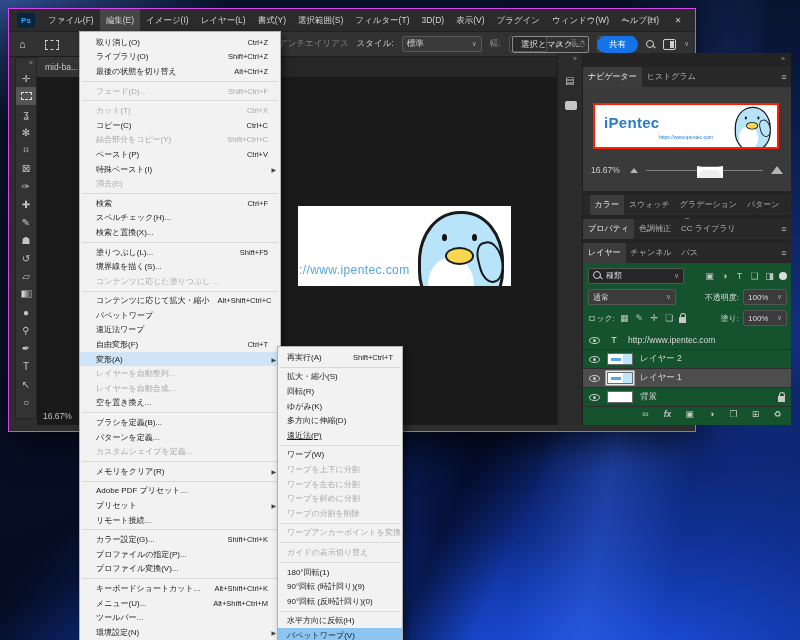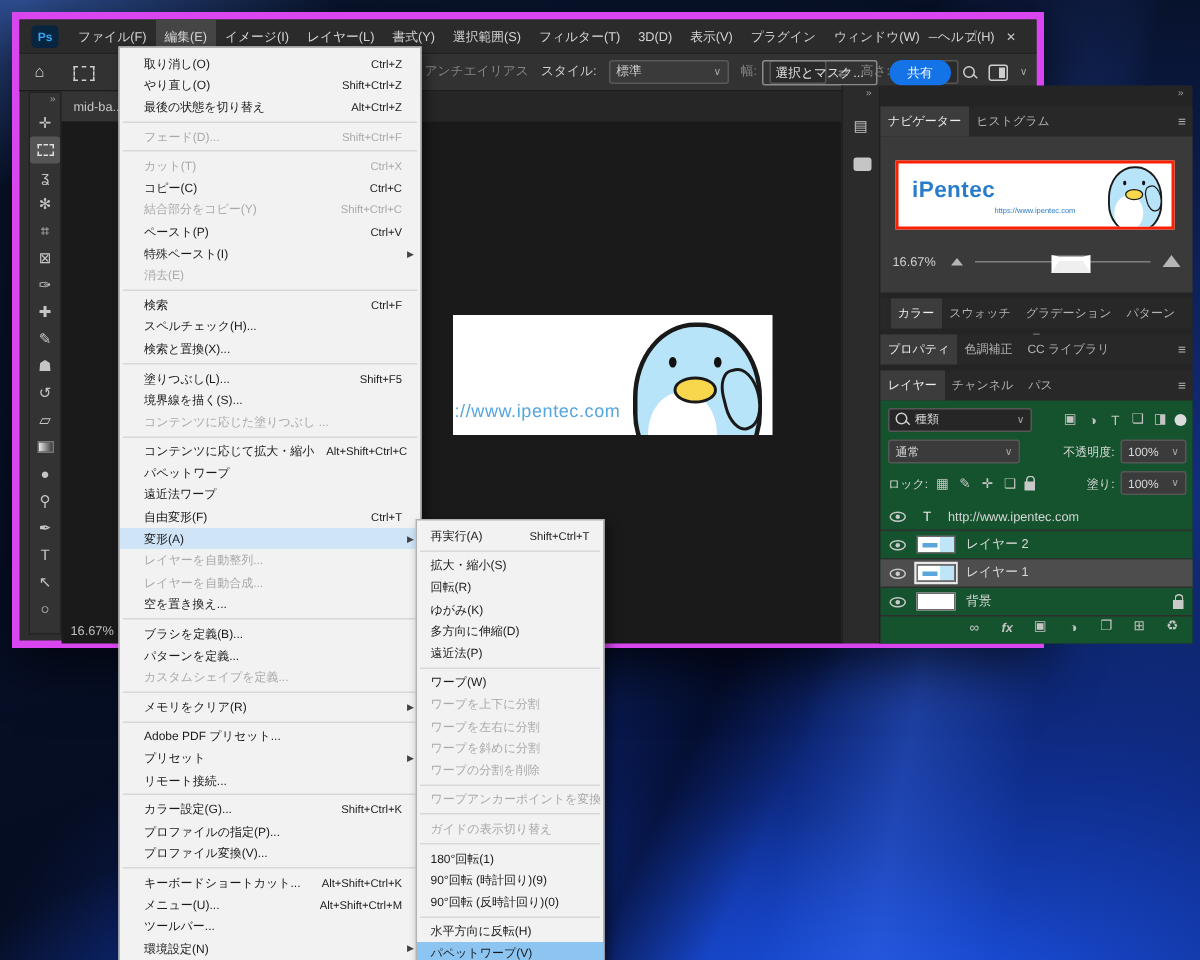--- a/index.html
+++ b/index.html
@@ -16,21 +16,21 @@
   }
   body::before{ 
     content:""; position:absolute; left:0; top:0; right:0; bottom:0; pointer-events:none;
     background:
       linear-gradient(115deg, transparent 55%, rgba(0,0,10,.55) 63%, transparent 70%),
       linear-gradient(100deg, transparent 68%, rgba(60,110,240,.35) 76%, transparent 85%);
   }
 
   
   #ps-window{ position:absolute; left:8px; top:8px; width:688px; height:424px;
-    background:#2e2e2e; border:5px solid #d946ef; box-shadow:0 10px 34px rgba(0,0,0,.65); }
+    background:#2e2e2e; border:1px solid #d946ef; box-shadow:0 10px 34px rgba(0,0,0,.65); }
 
   .menubar{ position:absolute; left:0; top:0; width:100%; height:22px; background:#2b2b2b;
     display:flex; align-items:center; color:#d5d5d5; font-size:8.5px; }
   .ps-logo{ width:18px; height:15px; margin:0 7px 0 8px; background:#07253f; color:#34a7f5;
     border-radius:3px; font-size:8px; font-weight:bold; display:flex; align-items:center; justify-content:center; }
   .mb-item{ padding:0 6px; height:22px; line-height:22px; cursor:default; white-space:nowrap; }
   .mb-item.open{ background:#454545; }
   .win-ctrls{ position:absolute; right:4px; top:0; height:22px; display:flex; align-items:center; }
   .win-btn{ width:26px; text-align:center; color:#c9c9c9; font-size:8px; }
 
@@ -444,21 +444,21 @@
     </div>
   </div>
 </div>
 
 <div class="menu" id="edit-menu">
     <div class="menu-row">
       <div class="menu-label" style="display: inline;">取り消し(O)</div>
       <div class="menu-shortcut" style="display: inline;">Ctrl+Z</div>
     </div>
     <div class="menu-row">
-      <div class="menu-label" style="display: inline;">やり直し(O)</div>
+      <div class="menu-label" style="display: inline;">ライブラリ(O)</div>
       <div class="menu-shortcut" style="display: inline;">Shift+Ctrl+Z</div>
     </div>
     <div class="menu-row">
       <div class="menu-label" style="display: inline;">最後の状態を切り替え</div>
       <div class="menu-shortcut" style="display: inline;">Alt+Ctrl+Z</div>
     </div>
     <div class="menu-sep"></div>
     <div class="menu-row disabled">
       <div class="menu-label" style="display: inline;">フェード(D)...</div>
       <div class="menu-shortcut" style="display: inline;">Shift+Ctrl+F</div>
@@ -631,21 +631,21 @@
     </div>
     <div class="menu-row">
       <div class="menu-label" style="display: inline;">ゆがみ(K)</div>
       <div class="menu-shortcut" style="display: inline;"></div>
     </div>
     <div class="menu-row">
       <div class="menu-label" style="display: inline;">多方向に伸縮(D)</div>
       <div class="menu-shortcut" style="display: inline;"></div>
     </div>
     <div class="menu-row">
-      <div class="menu-label" style="display: inline;">遠近法(P)</div>
+      <div class="menu-label" style="display: inline; text-decoration: underline;">遠近法(P)</div>
       <div class="menu-shortcut" style="display: inline;"></div>
     </div>
     <div class="menu-sep"></div>
     <div class="menu-row">
       <div class="menu-label" style="display: inline;">ワープ(W)</div>
       <div class="menu-shortcut" style="display: inline;"></div>
     </div>
     <div class="menu-row disabled">
       <div class="menu-label" style="display: inline;">ワープを上下に分割</div>
       <div class="menu-shortcut" style="display: inline;"></div>

